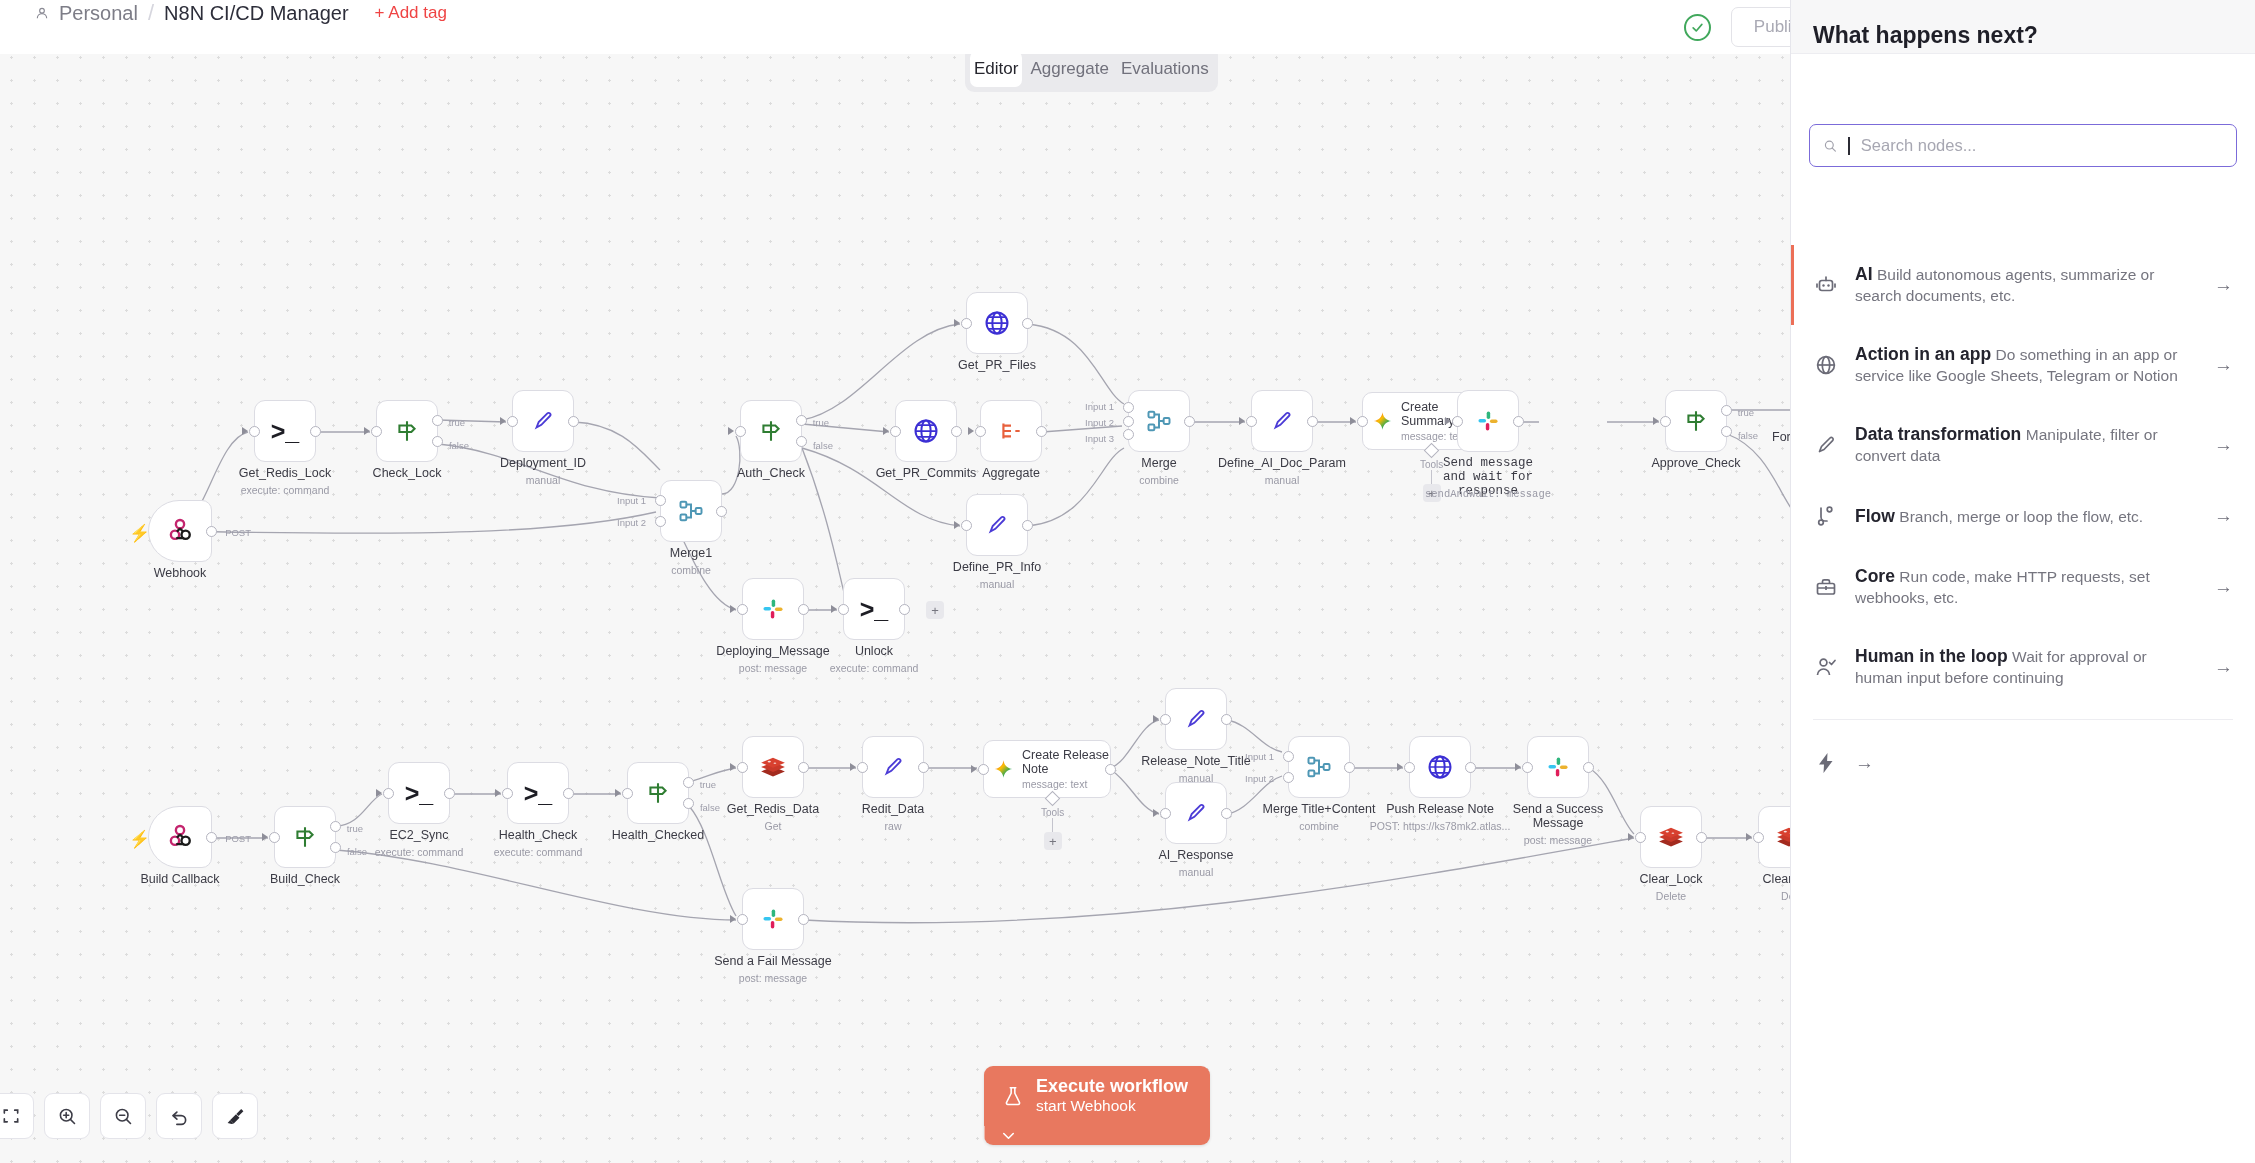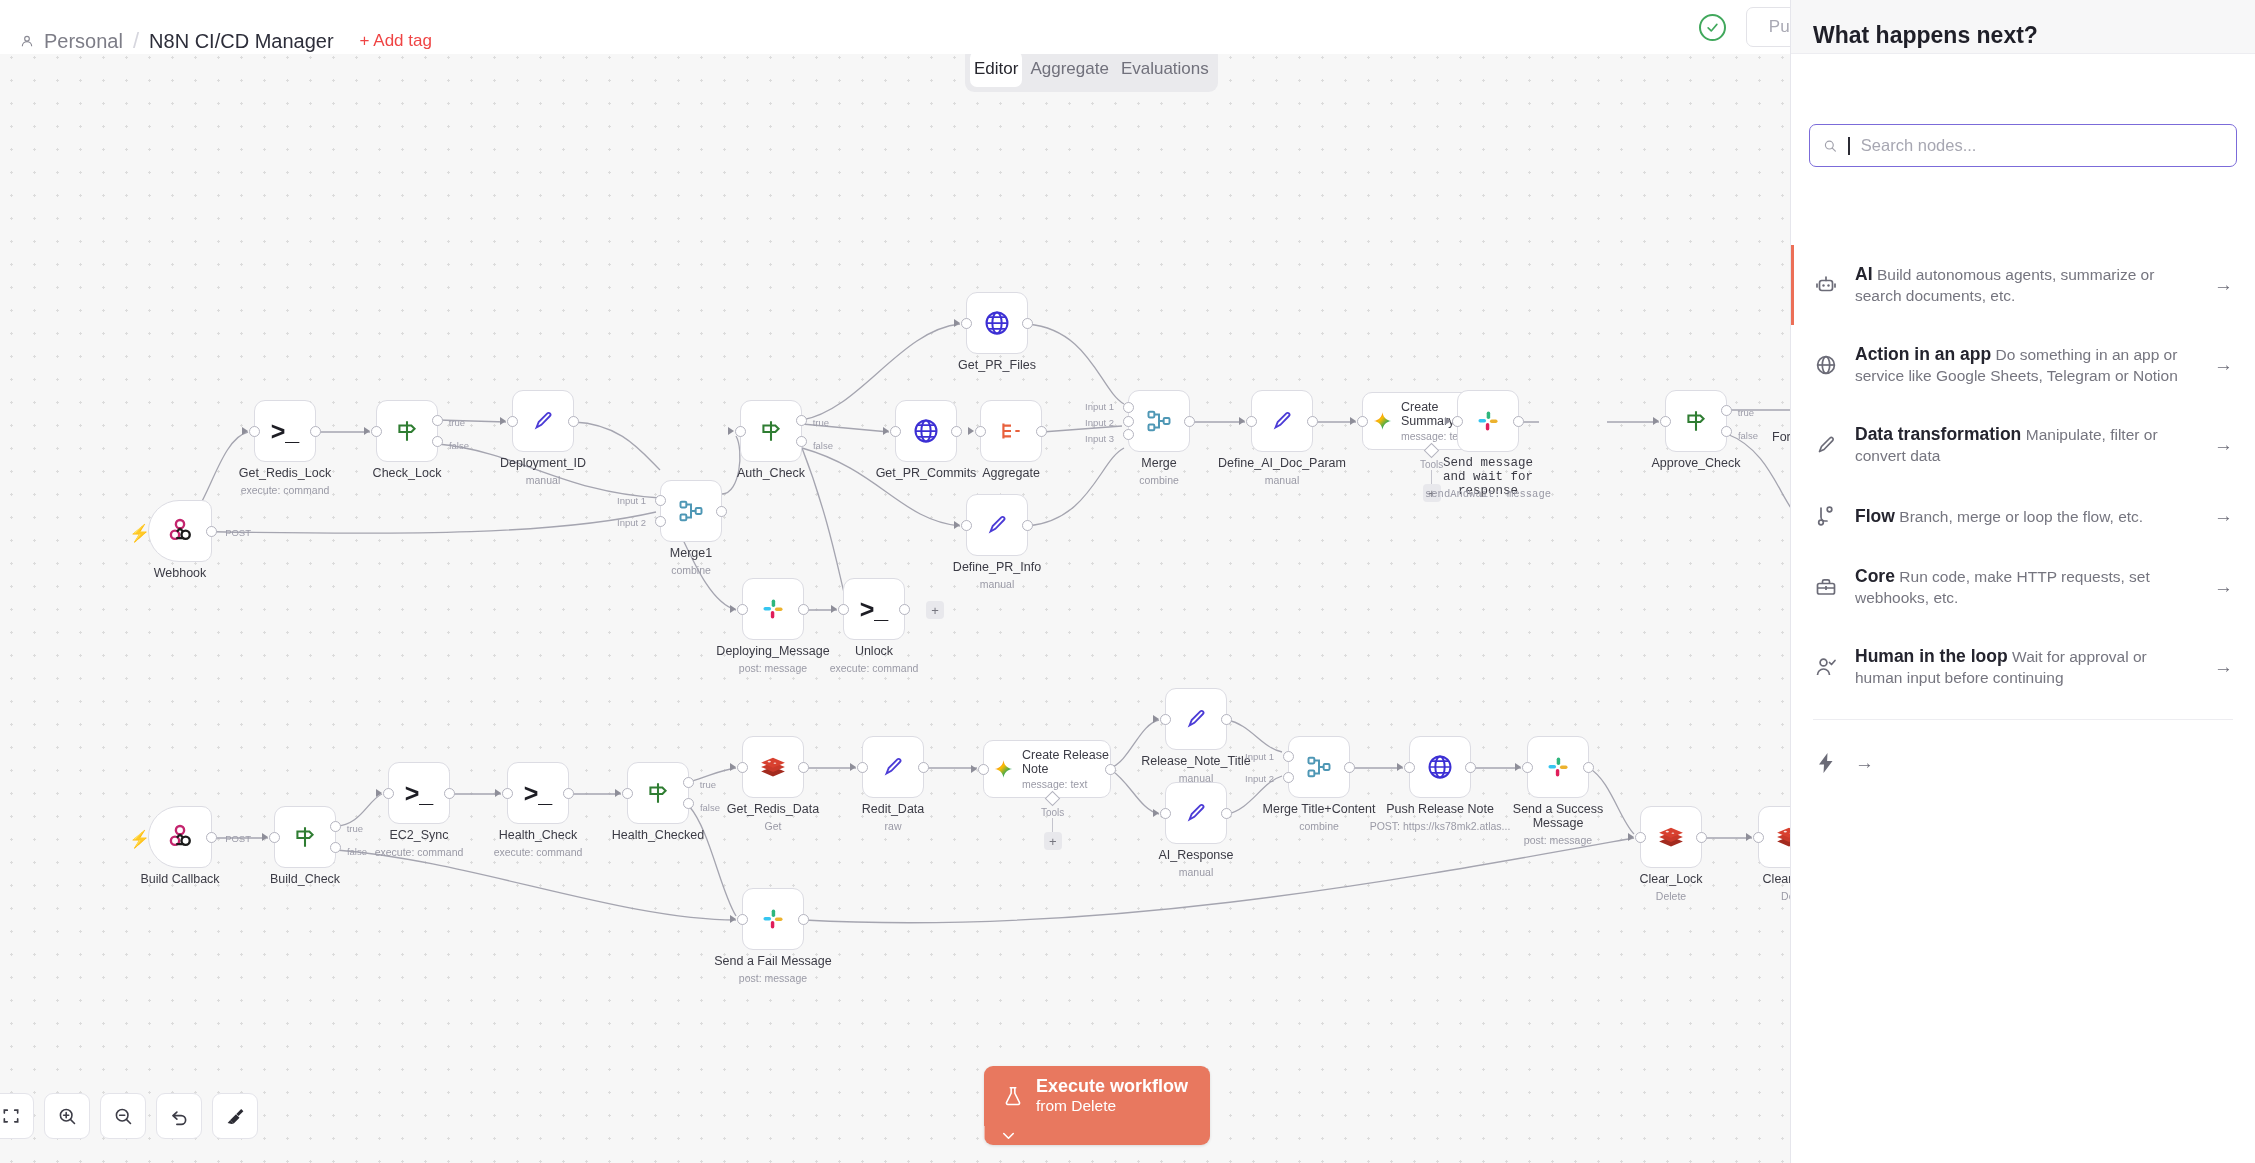--- a/index.html
+++ b/index.html
@@ -14,22 +14,22 @@
   .canvas {
     position: absolute; inset: 0;
     background-color: #f7f7f7;
     background-image: radial-gradient(circle, #dcdcdc 1px, transparent 1.2px);
     background-size: 23px 23px;
   }
 
   
   .topbar {
     position: absolute; top: 0; left: 0; right: 0; height: 54px;
-    background: #fff; display: flex; align-items: flex-end;
-    padding: 0 20px; z-index: 40;
+    background: #fff; display: flex; align-items: flex-start;
+    padding: 0 35px; z-index: 40;
   }
   .breadcrumb { display: flex; align-items: center; gap: 10px; font-size: 20px; }
   .bc-home { width: 14px; height: 16px; flex: 0 0 auto; }
   .bc-personal { color: #7d7d87; }
   .bc-sep { color: #d6d6de; font-size: 22px; font-weight: 300; }
   .bc-title { color: #2d2e3a; }
   .add-tag { color: #ef4444; font-size: 17px; margin-left: 16px; cursor: pointer; }
 
   .top-right {
     margin-left: auto; display: flex; align-items: center; gap: 6px; height: 100%;
@@ -806,21 +806,21 @@
     </div>
 
     <div class="exec-wrap">
       <div class="exec-main">
         <svg width="22" height="24" viewBox="0 0 24 24">
           <path d="M10 3 v6 L5 19 a1.5 1.5 0 0 0 1.3 2.2 h11.4 A1.5 1.5 0 0 0 19 19 L14 9 V3" fill="none" stroke="#fff" stroke-width="1.7" stroke-linejoin="round"></path>
           <path d="M9 3 h6" stroke="#fff" stroke-width="1.7" stroke-linecap="round"></path>
         </svg>
         <span class="exec-text">
           <span class="exec-t1">Execute workflow</span>
-          <span class="exec-t2">from Delete</span>
+          <span class="exec-t2">start Webhook</span>
         </span>
       </div>
       <div class="exec-caret">
         <svg width="19" height="19" viewBox="0 0 24 24">
           <path d="M6 9.5 L12 15.5 L18 9.5" fill="none" stroke="#fff" stroke-width="2" stroke-linecap="round" stroke-linejoin="round"></path>
         </svg>
       </div>
     </div>
   </div>
 

